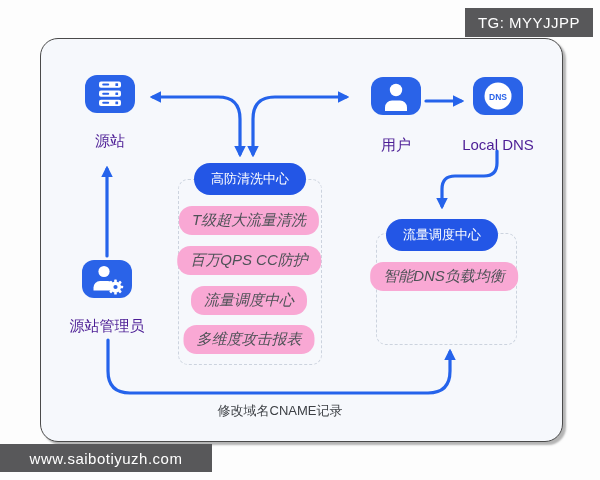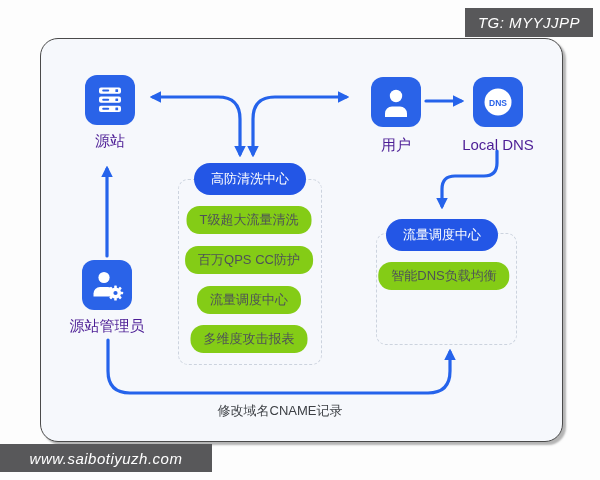--- a/index.html
+++ b/index.html
@@ -12,49 +12,49 @@
   .card{
     position:absolute;left:40px;top:38px;width:521px;height:402px;
     background:#f6f8fc;border:1px solid #4a4a4a;border-radius:18px;
     box-shadow:3px 3px 2px rgba(120,120,120,.55);
     z-index:0;
   }
   
   .wm{
     position:absolute;background:#58585a;color:#ffffff;
     display:flex;align-items:center;justify-content:center;
-    font-size:15px;letter-spacing:.5px;z-index:6;font-style:italic;
+    font-size:15px;letter-spacing:.5px;z-index:6;
   }
   .wm-top{left:465px;top:8px;width:128px;height:29px;}
   .wm-bottom{left:0px;top:444px;width:212px;height:28px;}
   
   .node-icon{
-    position:absolute;width:50px;height:50px;border-radius:12px;
+    position:absolute;width:50px;height:38px;border-radius:12px;
     background:#2a63e8;z-index:3;display:flex;align-items:center;justify-content:center;
   }
   .node-label{
     position:absolute;z-index:3;font-size:15px;color:#4c1d95;
     transform:translateX(-50%);white-space:nowrap;
   }
   
   .dash-box{
     position:absolute;border:1.5px dashed #ccd3de;border-radius:10px;
     background:transparent;z-index:1;
   }
   
   .blue-pill{
     position:absolute;z-index:3;transform:translateX(-50%);
     background:#2356e6;color:#ffffff;font-size:13px;font-weight:400;
     padding:7px 17px;border-radius:17px;white-space:nowrap;
   }
   
   .gray-item{
     position:absolute;z-index:3;transform:translateX(-50%);
-    background:#84cc16;color:#4e5257;font-size:13px;
-    padding:5px 13px;border-radius:13px;white-space:nowrap;
+    background:#f9a8d4;color:#4e5257;font-size:15px;
+    padding:5px 13px;border-radius:13px;white-space:nowrap;font-style:italic;
   }
   .note{
     position:absolute;z-index:3;transform:translateX(-50%);
     font-size:13px;color:#3d4045;white-space:nowrap;
   }
   .arrows{position:absolute;left:0;top:0;z-index:2;pointer-events:none;}
 </style>
 </head>
 <body>
 

